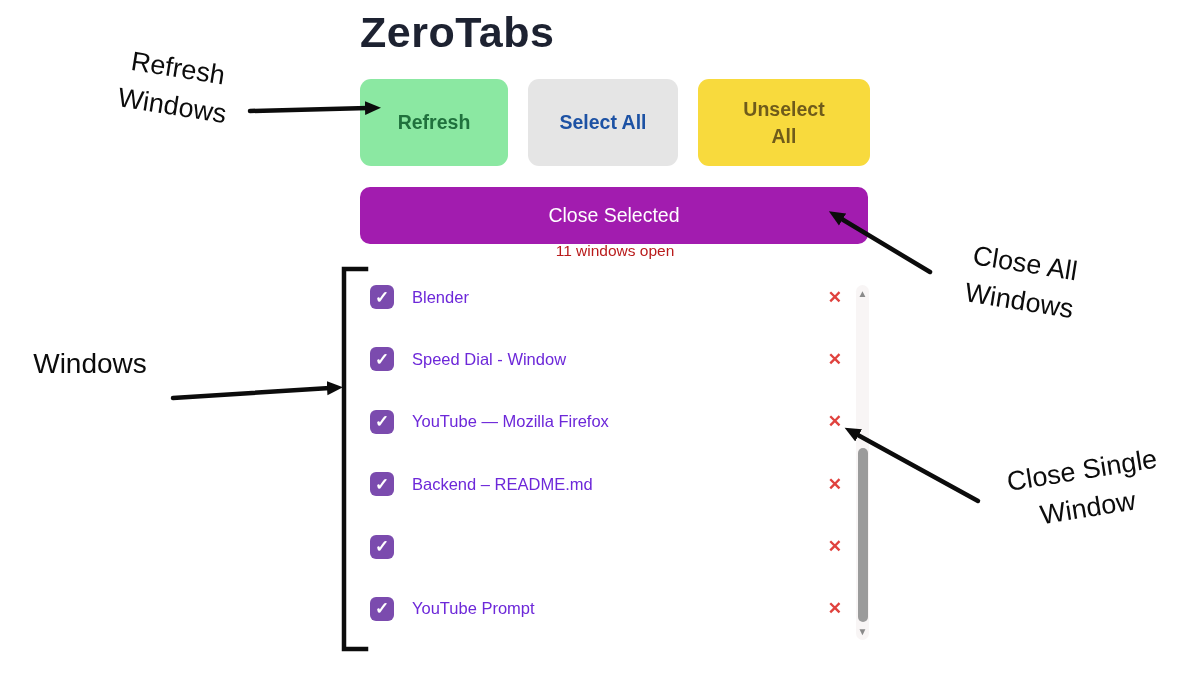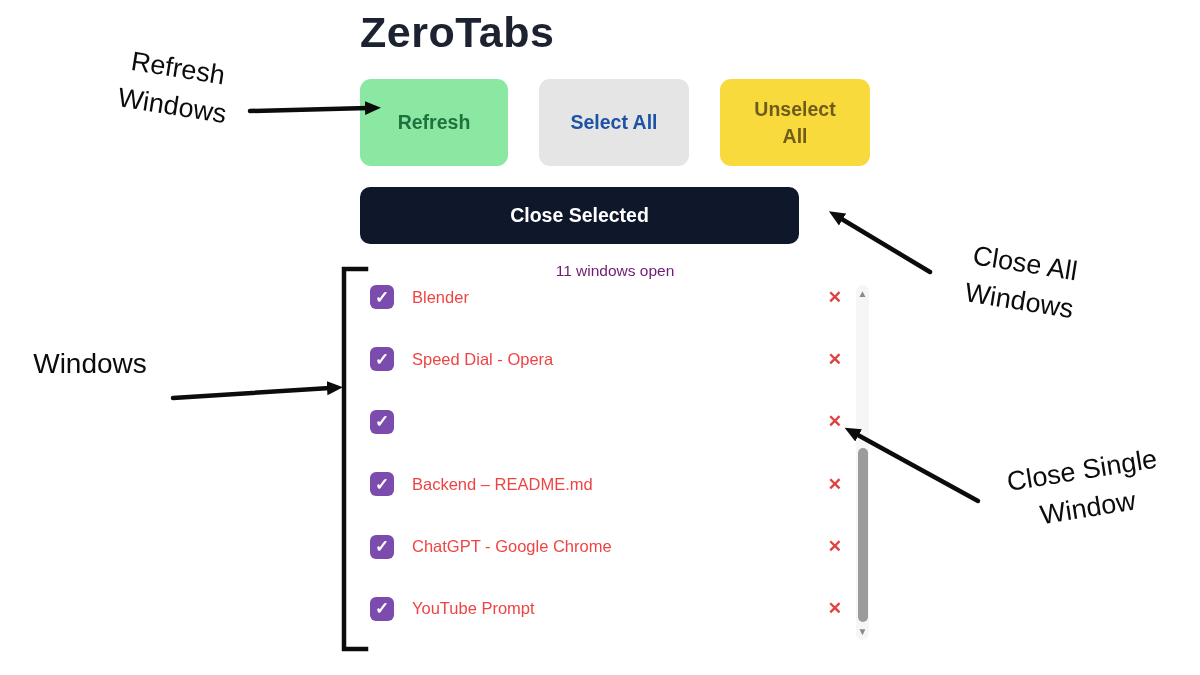--- a/index.html
+++ b/index.html
@@ -28,51 +28,51 @@
   }
   .btn {
     height: 87px; border: none; border-radius: 11px;
     display: flex; align-items: center; justify-content: center;
     font-family: "Liberation Sans", sans-serif;
     font-size: 19.5px; font-weight: 700; cursor: pointer;
     text-align: center; line-height: 1.35;
   }
   .btn-refresh   { width: 148px; background: #8be8a2; color: #20713d; }
   .btn-selectall { width: 150px; background: #e5e5e5; color: #1d52a4; }
-  .btn-unselect  { width: 150px; background: #f8da3d; color: #6f5b1b; padding: 0 38px; }
+  .btn-unselect  { width: 172px; background: #f8da3d; color: #6f5b1b; padding: 0 38px; }
 
   .btn-close-selected {
-    position: absolute; left: 0; top: 187px; width: 439px; height: 57px;
+    position: absolute; left: 0; top: 187px; width: 508px; height: 57px;
     border: none; border-radius: 10px;
-    background: #0f172a; color: #ffffff;
+    background: #a21caf; color: #ffffff;
     font-family: "Liberation Sans", sans-serif;
-    font-size: 19.5px; font-weight: 700; cursor: pointer;
+    font-size: 19.5px; font-weight: 400; cursor: pointer;
   }
 
   .status-text {
-    position: absolute; left: 0; top: 262px; width: 510px;
-    text-align: center; font-size: 15.5px; color: #701a75;
+    position: absolute; left: 0; top: 242px; width: 510px;
+    text-align: center; font-size: 15.5px; color: #b91c1c;
   }
 
   
   .win-list { position: absolute; left: 0; top: 283px; width: 510px; }
   .win-row {
     height: 28px; margin-bottom: 34.4px;
     display: flex; align-items: center;
     padding: 0 28px 0 10px;
   }
   .checkbox {
     width: 24px; height: 24px; border-radius: 6px;
     background: #7b4bae; color: #ffffff;
     display: flex; align-items: center; justify-content: center;
     font-size: 17px; font-weight: 700; cursor: pointer;
     flex: 0 0 24px;
   }
   .win-label {
-    margin-left: 18px; font-size: 16.5px; color: #ef4444;
+    margin-left: 18px; font-size: 16.5px; color: #6d28d9;
   }
   .win-close {
     margin-left: auto;
     color: #e0423e; font-size: 17px; font-weight: 700;
     cursor: pointer; line-height: 1;
   }
 
   
   .scrollbar {
     position: absolute; left: 496px; top: 2px;
@@ -138,44 +138,44 @@
             <span>✓</span>
           </span>
         <span class="win-label">Blender</span>
         <span class="win-close">✕</span>
       </div>
 
       <div class="win-row">
         <span class="checkbox">
             <span>✓</span>
           </span>
-        <span class="win-label">Speed Dial - Opera</span>
-        <span class="win-close">✕</span>
-      </div>
-
-      <div class="win-row">
-        <span class="checkbox">
-            <span>✓</span>
-          </span>
+        <span class="win-label">Speed Dial - Window</span>
+        <span class="win-close">✕</span>
+      </div>
+
+      <div class="win-row">
+        <span class="checkbox">
+            <span>✓</span>
+          </span>
+        <span class="win-label">YouTube — Mozilla Firefox</span>
         <span class="win-close">✕</span>
       </div>
 
       <div class="win-row">
         <span class="checkbox">
             <span>✓</span>
           </span>
         <span class="win-label">Backend – README.md</span>
         <span class="win-close">✕</span>
       </div>
 
       <div class="win-row">
         <span class="checkbox">
             <span>✓</span>
           </span>
-        <span class="win-label">ChatGPT - Google Chrome</span>
         <span class="win-close">✕</span>
       </div>
 
       <div class="win-row">
         <span class="checkbox">
             <span>✓</span>
           </span>
         <span class="win-label">YouTube Prompt</span>
         <span class="win-close">✕</span>
       </div>

